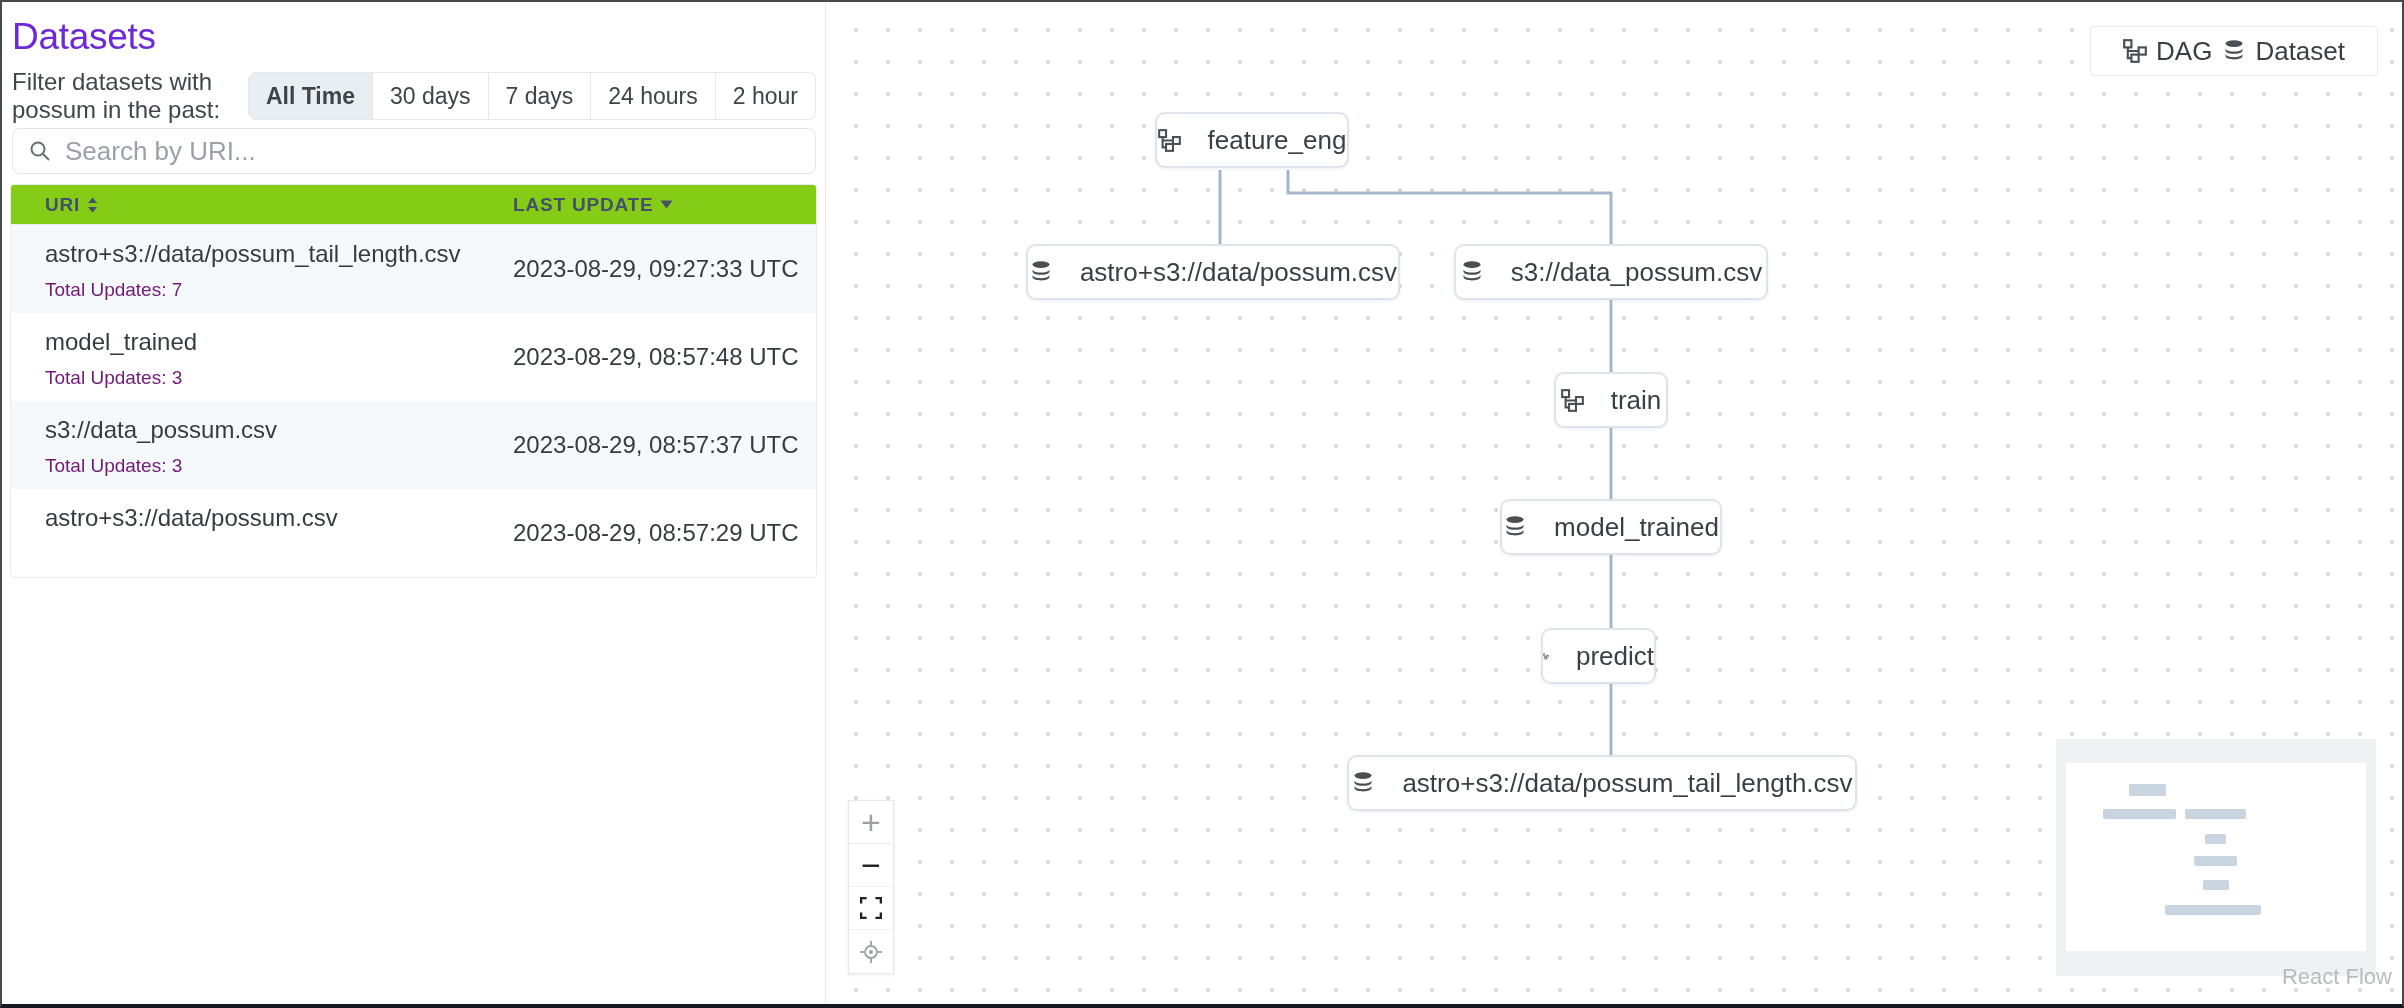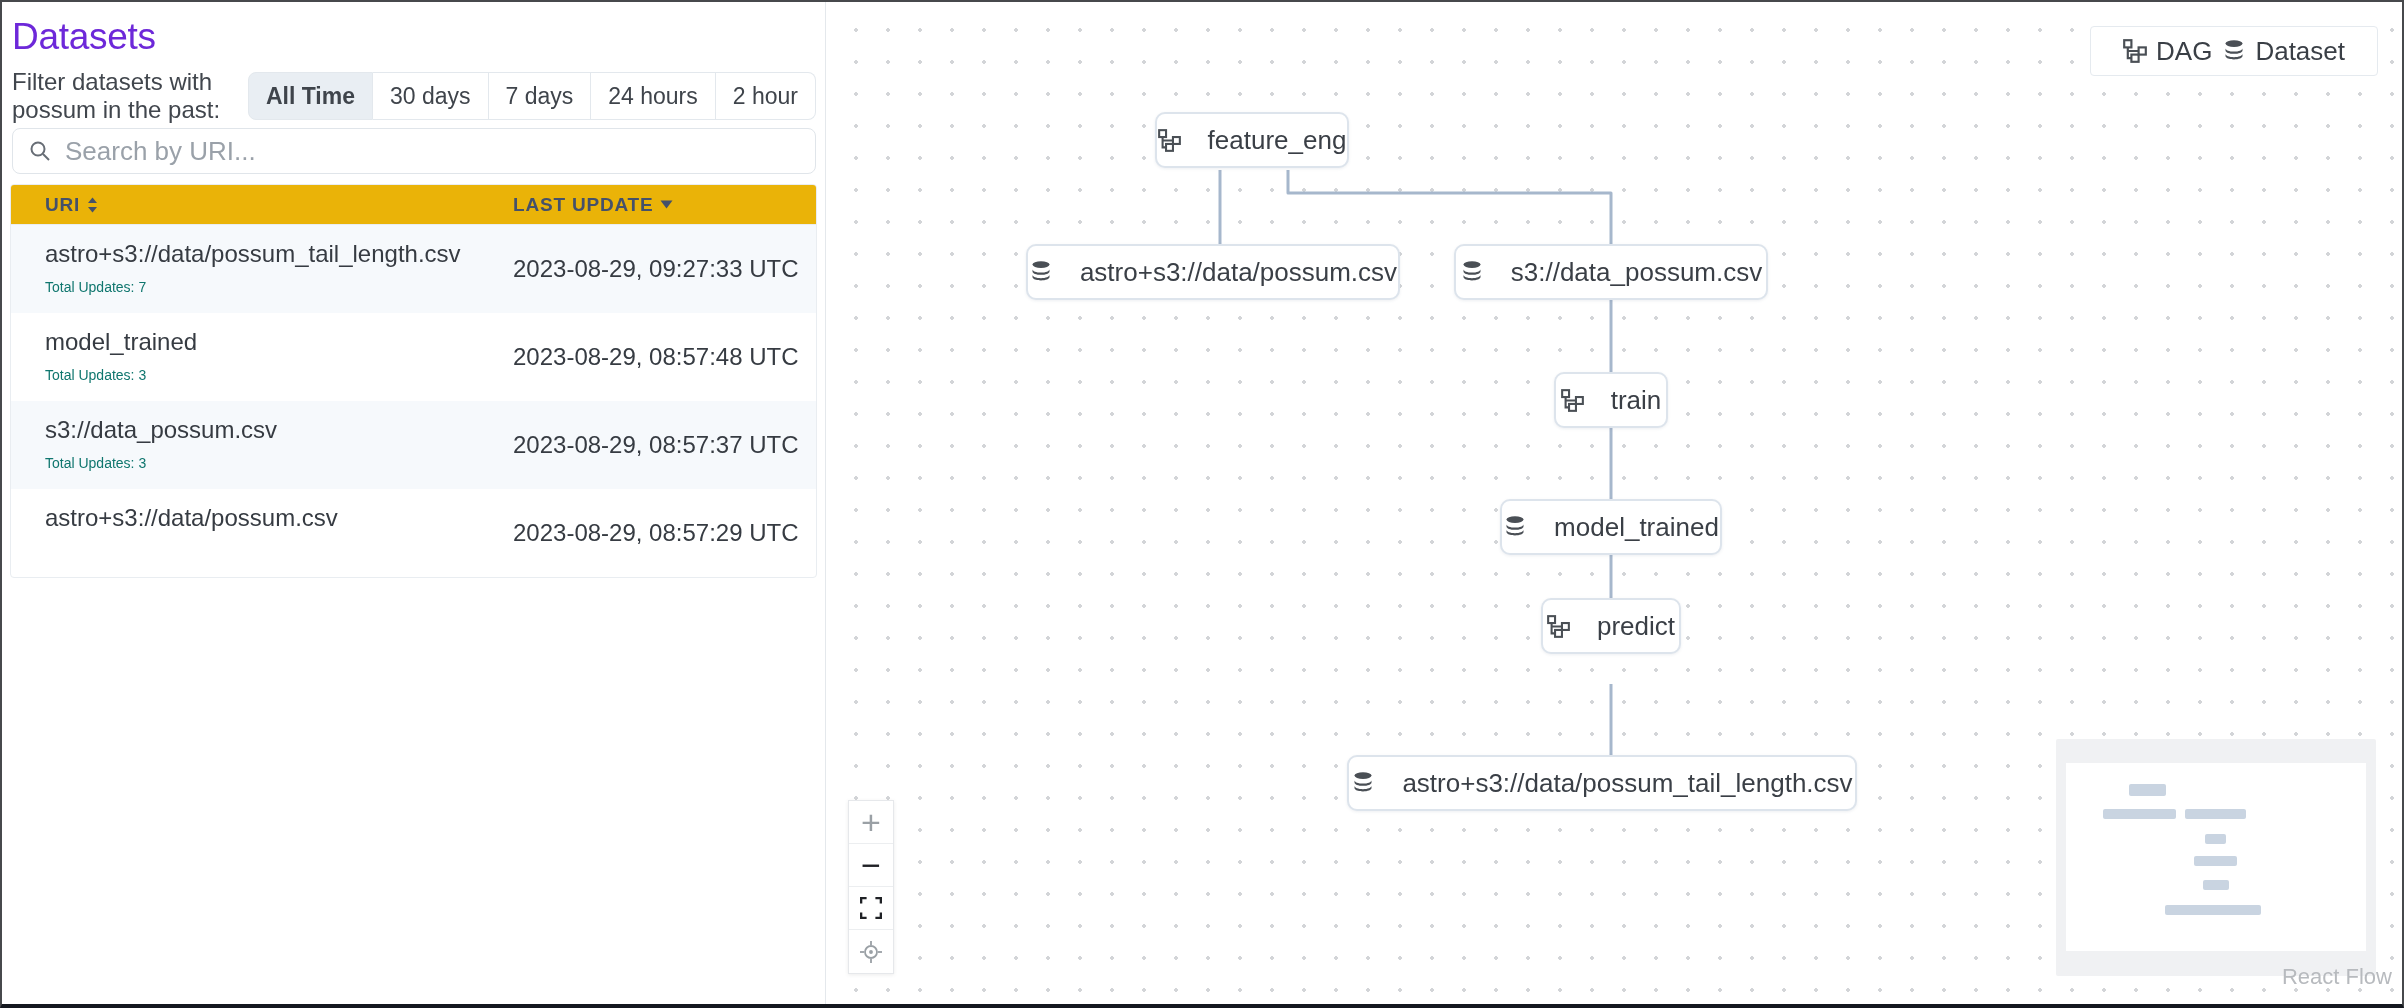--- a/index.html
+++ b/index.html
@@ -28,28 +28,28 @@
     margin:11px 9px 0 10px; height:46px; border:1px solid #e0e5ea; border-radius:8px;
     display:flex; align-items:center; padding:0 15px; gap:13px; background:#fff;
   }
   .search-box input {
     border:none; outline:none; flex:1; font-size:26px; color:#3b82f6; font-family:inherit; background:transparent;
   }
   .search-box input::placeholder { color:#9aa1a9; }
   .ds-table { margin:10px 8px 0 8px; border:1px solid #e9edf1; border-radius:4px; overflow:hidden; }
   .t-head {
     display:grid; grid-template-columns:468px 1fr; height:40px; align-items:center;
-    padding-left:34px; border-bottom:1px solid #e9edf1; background:#eab308;
+    padding-left:34px; border-bottom:1px solid #e9edf1; background:#84cc16;
   }
   .t-col { font-size:19px; font-weight:bold; letter-spacing:0.8px; color:#45516a; display:flex; align-items:center; gap:7px; cursor:pointer; }
   .t-row { display:grid; grid-template-columns:468px 1fr; height:88px; padding-left:34px; cursor:pointer; }
   .t-row.stripe { background:#f6f9fc; }
   .cell-uri { padding-top:15px; }
   .uri-text { font-size:24px; color:#363b42; }
-  .updates-text { font-size:14px; color:#0f766e; margin-top:11px; }
+  .updates-text { font-size:19px; color:#701a75; margin-top:11px; }
   .cell-date { align-self:center; font-size:24px; color:#363b42; }
   .v-divider { width:1px; background:#e4e8ec; flex:none; }
   
   .graph-panel {
     flex:1; position:relative; overflow:hidden; background:#fff;
     background-image:radial-gradient(circle, #d3d5d8 1.6px, transparent 1.6px);
     background-size:32px 32px; background-position:14px 12px;
   }
   .legend {
     position:absolute; top:24px; right:24px; height:50px; background:#fff;
@@ -227,21 +227,21 @@
       <span>train</span>
     </div>
 
     <div class="gnode" style="left:674px; top:497px; width:222px;">
       <svg width="24" height="24" viewBox="0 0 24 24" fill="#4a4f55">
           <use href="#db-glyph"></use>
         </svg>
       <span>model_trained</span>
     </div>
 
-    <div class="gnode" style="left:715px; top:596px; width:140px;">
+    <div class="gnode" style="left:715px; top:626px; width:115px;">
       <svg width="23" height="23" viewBox="0 0 20 20" stroke="#4a4f55">
           <use href="#dag-glyph"></use>
         </svg>
       <span>predict</span>
     </div>
 
     <div class="gnode" style="left:521px; top:753px; width:510px;">
       <svg width="24" height="24" viewBox="0 0 24 24" fill="#4a4f55">
           <use href="#db-glyph"></use>
         </svg>

